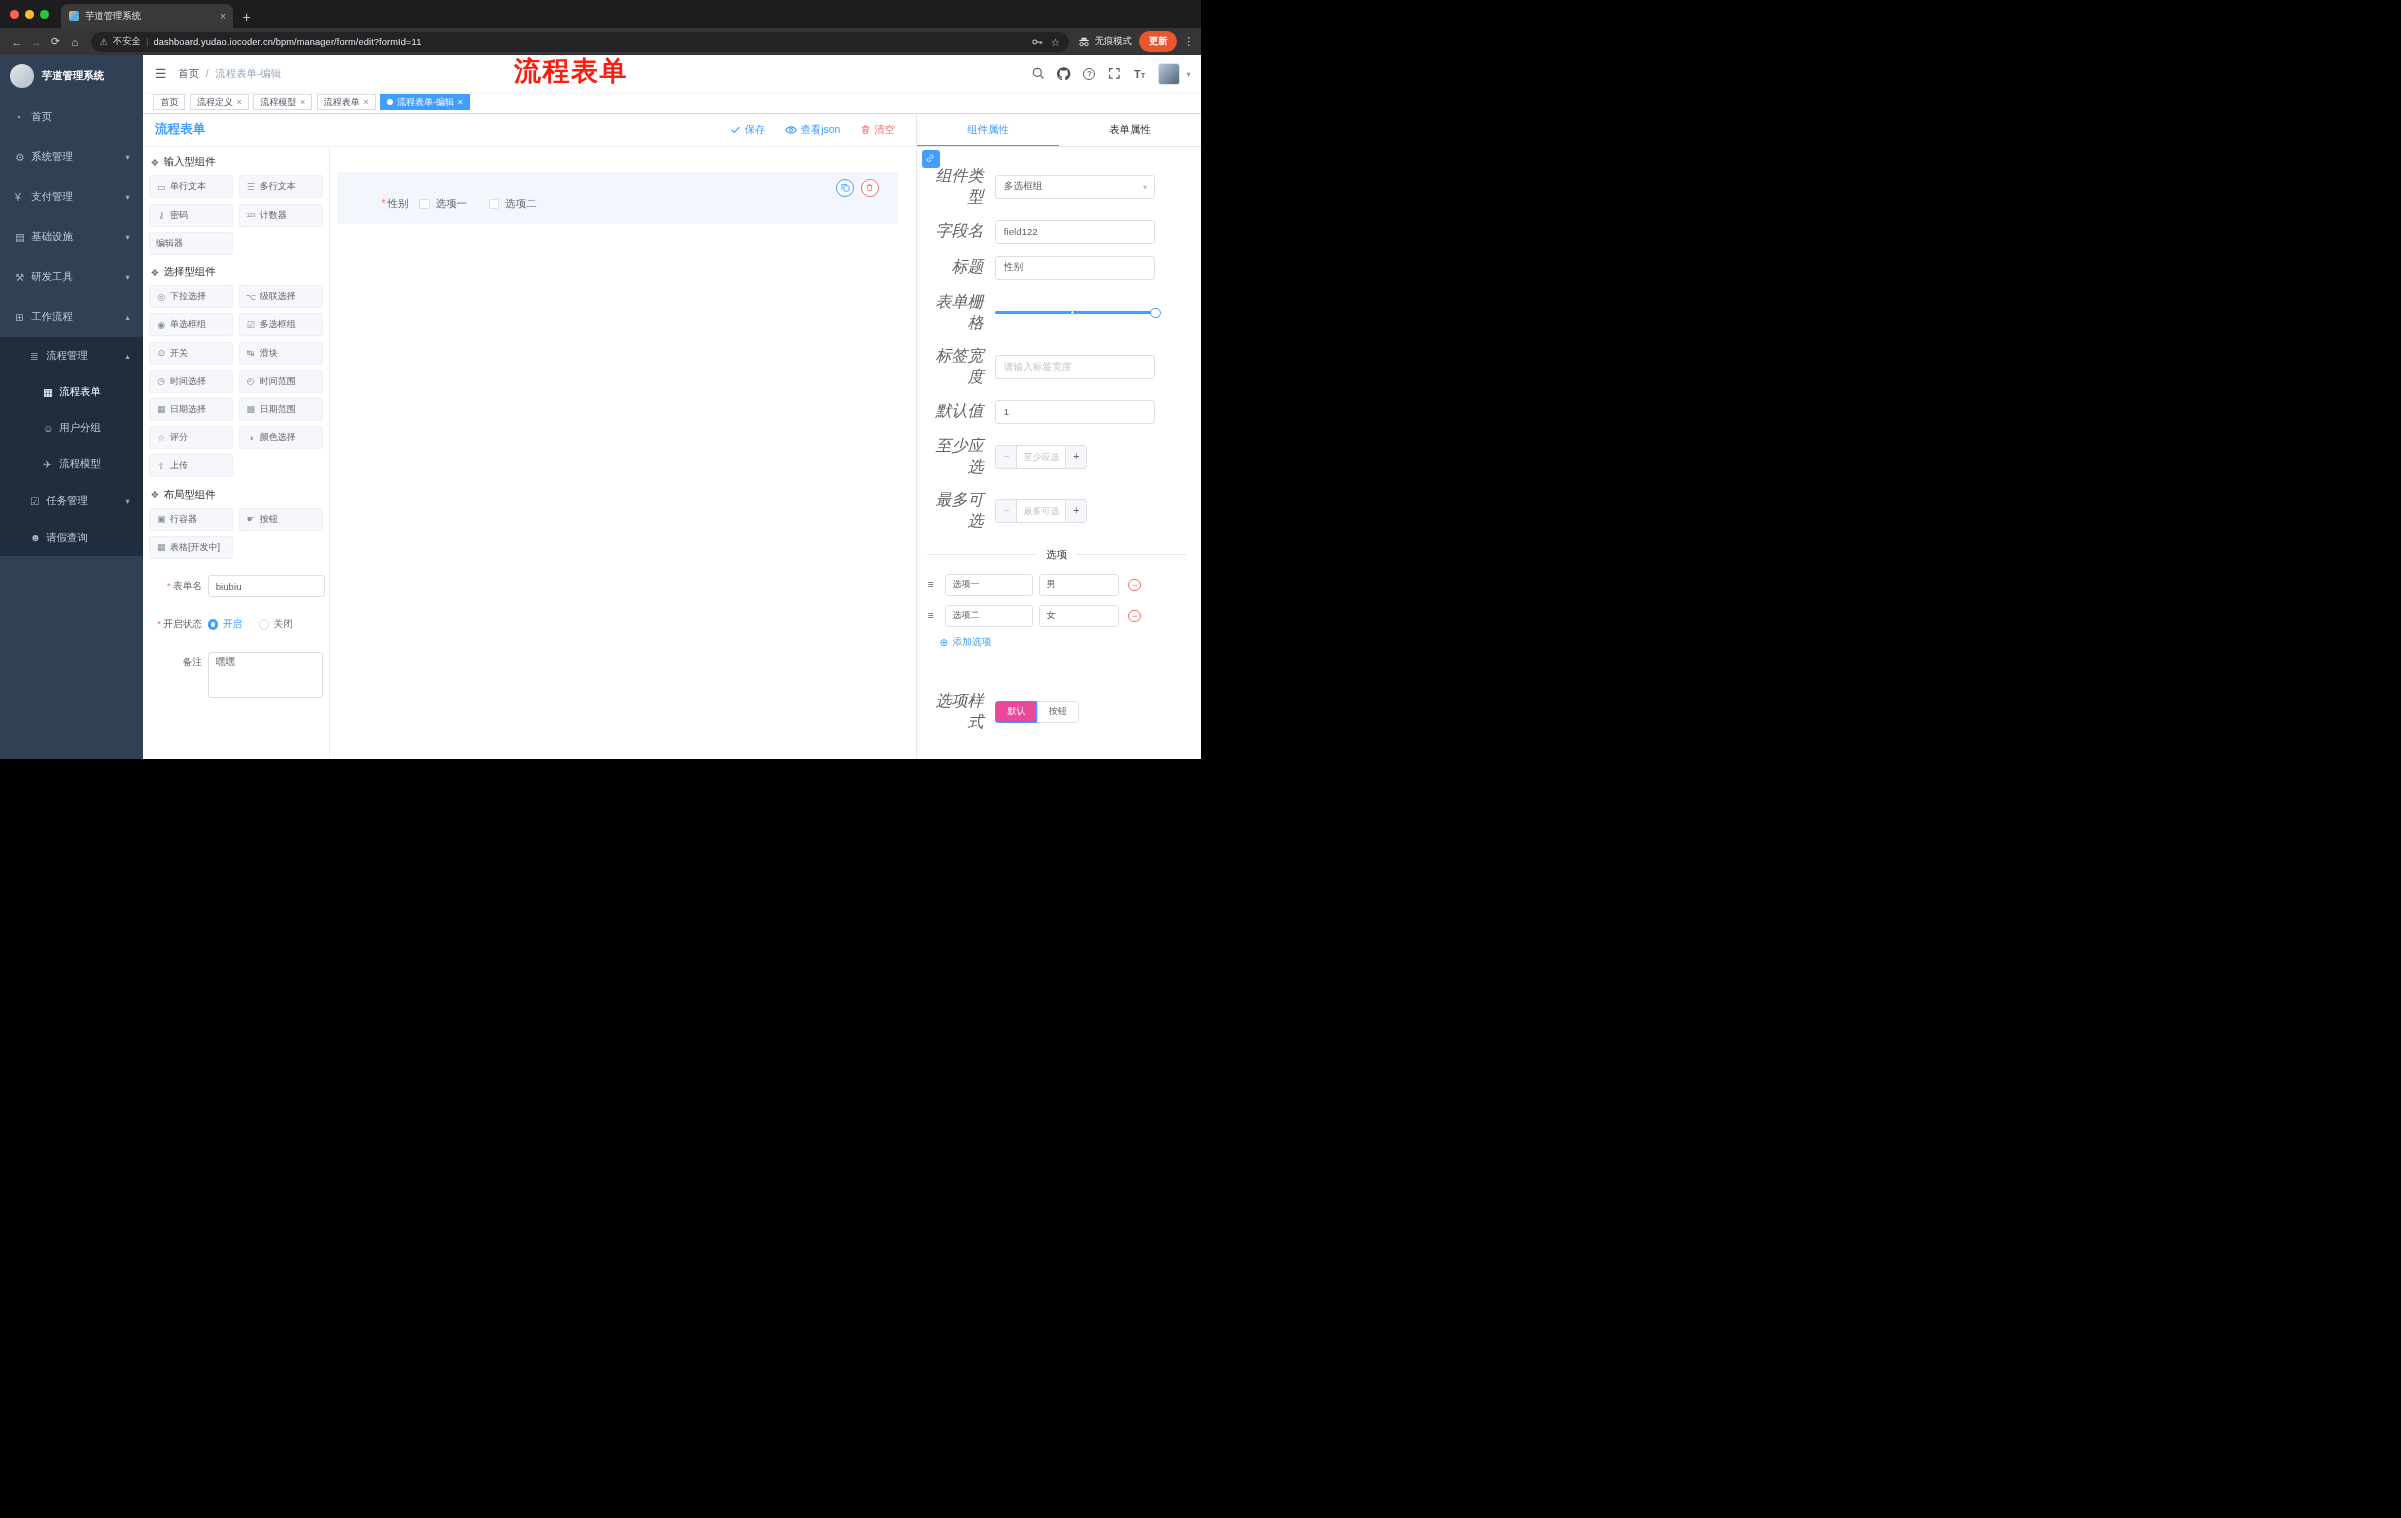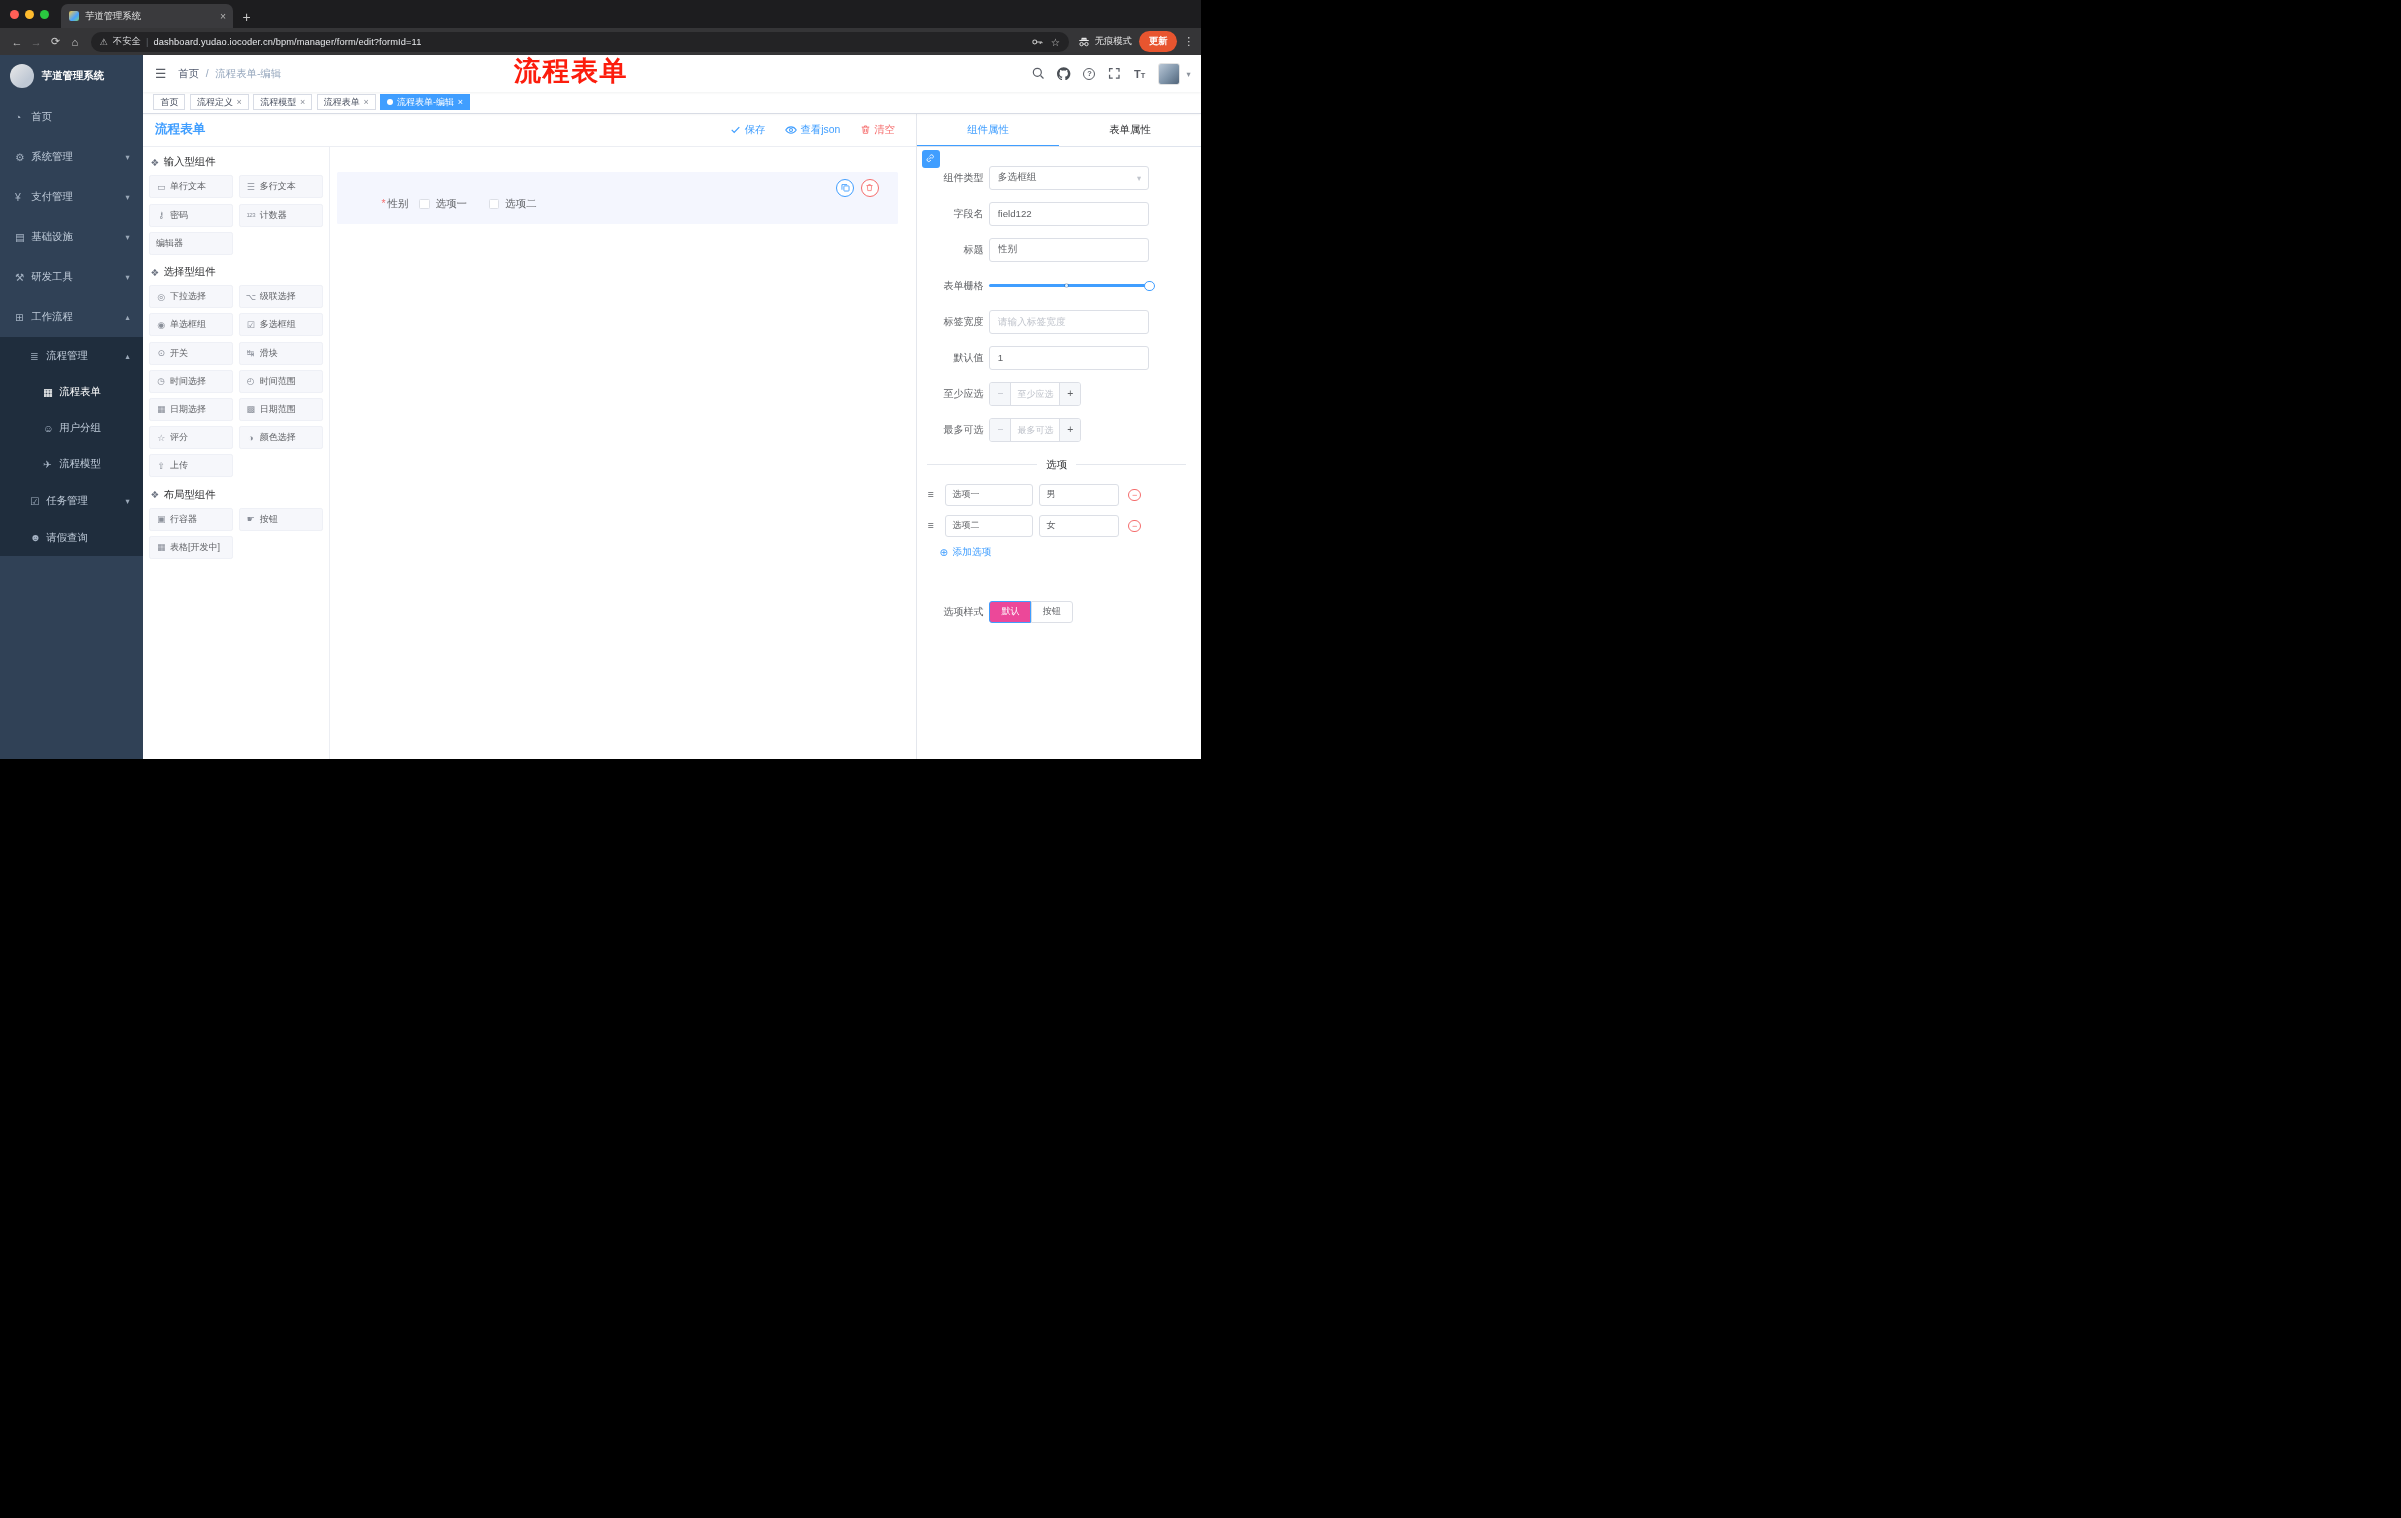--- a/index.html
+++ b/index.html
@@ -121,21 +121,21 @@
 
   
   .props { width:285px; flex:none; border-left:0.7px solid #e4e7ed; display:flex; flex-direction:column; position:relative; background:#fff; }
   .props-tabs { height:33px; display:flex; border-bottom:0.7px solid #dfe4ed; }
   .ptab { flex:1; display:flex; align-items:center; justify-content:center; font-size:10.4px; color:#303133; cursor:pointer; position:relative; }
   .ptab.active { color:#409eff;font-family:Liberation Mono, monospace; }
   .ptab.active::after { content:""; position:absolute; left:0; right:0; bottom:-0.7px; height:1.5px; background:#409eff; }
   .link-fab { position:absolute; top:36px; left:4.5px; width:18px; height:18px; background:#409eff; border-radius:3px; display:flex; align-items:center; justify-content:center; z-index:2; cursor:pointer; }
   .props-body { flex:1; padding:19.3px 15px 0 10.4px; overflow:hidden; }
   .prop-row { display:flex; align-items:center; margin-bottom:12px; }
-  .p-label { width:56px; text-align:right; font-size:10px; color:#606266; margin-right:6px; flex:none; }
+  .p-label { width:56px; text-align:right; font-size:16px; color:#606266; margin-right:12px; flex:none;font-style:italic; }
   .el-select { width:160px; height:24px; border:0.7px solid #dcdfe6; border-radius:3px; display:flex; align-items:center; padding:0 7.4px; font-size:9.7px; color:#606266; cursor:pointer; }
   .sel-arrow { margin-left:auto; color:#c0c4cc; font-size:8.2px; }
   .p-input { width:160px; height:24px; border:0.7px solid #dcdfe6; border-radius:3px; padding:0 7.4px; font-size:9.7px; color:#606266; font-family:inherit; }
   .slider { width:160px; height:24px; display:flex; align-items:center; position:relative; }
   .slider-track { width:100%; height:3px; border-radius:1.5px; background:#409eff; position:relative; }
   .slider-stop { position:absolute; left:47%; top:0; width:3px; height:3px; border-radius:50%; background:rgba(255,255,255,.85); box-shadow:0 0 0 0.7px rgba(0,0,0,.25); }
   .slider-handle { position:absolute; right:-5.2px; top:-3.7px; width:10.4px; height:10.4px; border-radius:50%; background:#fff; border:1.5px solid #409eff; }
   .stepper { width:92px; height:24px; border:0.7px solid #dcdfe6; border-radius:3px; display:flex; overflow:hidden; }
   .step-btn { width:21px; background:#f5f7fa; color:#606266; display:flex; align-items:center; justify-content:center; font-size:10.4px; flex:none; cursor:pointer; }
   .step-btn.minus { border-right:0.7px solid #dcdfe6; color:#c0c4cc; }
@@ -468,20 +468,43 @@
                     <div class="pal-item" data-name="palette-item-button">
                       <span class="pal-ic" data-name="button-icon">☛</span>
                       <span class="pal-label" data-name="palette-item-label">按钮</span>
                     </div>
                     <div class="pal-item" data-name="palette-item-table">
                       <span class="pal-ic" data-name="table-icon">▦</span>
                       <span class="pal-label" data-name="palette-item-label">表格[开发中]</span>
                     </div>
                   </div>
                 </div>
+              <div class="meta-form" data-name="form-meta">
+                <div class="meta-row">
+                  <label class="m-label req" data-name="form-name-label">表单名</label>
+                  <input class="m-input" data-name="form-name-input" value="biubiu" style="">
+                </div>
+                <div class="meta-row">
+                  <label class="m-label req" data-name="form-status-label">开启状态</label>
+                  <span class="radio-group">
+                    <span class="radio on" data-name="status-radio-on">
+                        <span class="rdot" data-name="radio-icon"></span>
+                        <span>开启</span>
+                      </span>
+                    <span class="radio off" data-name="status-radio-off">
+                        <span class="rdot" data-name="radio-icon"></span>
+                        <span>关闭</span>
+                      </span>
+                  </span>
+                </div>
+                <div class="meta-row top">
+                  <label class="m-label" style="margin-top:4.5px" data-name="remark-label">备注</label>
+                  <textarea class="m-textarea" data-name="remark-textarea" style="">嘿嘿</textarea>
+                </div>
+              </div>
             </div>
 
             <div class="canvas" data-name="form-canvas">
               <div class="selected-widget" data-name="gender-field-selected-widget">
                 <span class="widget-actions">
                   <span class="act-btn copy" data-name="copy-widget-button">
                       <svg width="9" height="9" viewBox="0 0 14 14" data-name="copy-icon">
                         <rect x="4.5" y="4.5" width="8" height="8" rx="1" fill="none" stroke="#409eff" stroke-width="1.4"></rect>
                         <path d="M9.5 2.5h-8v8" fill="none" stroke="#409eff" stroke-width="1.4"></path>
                       </svg>

